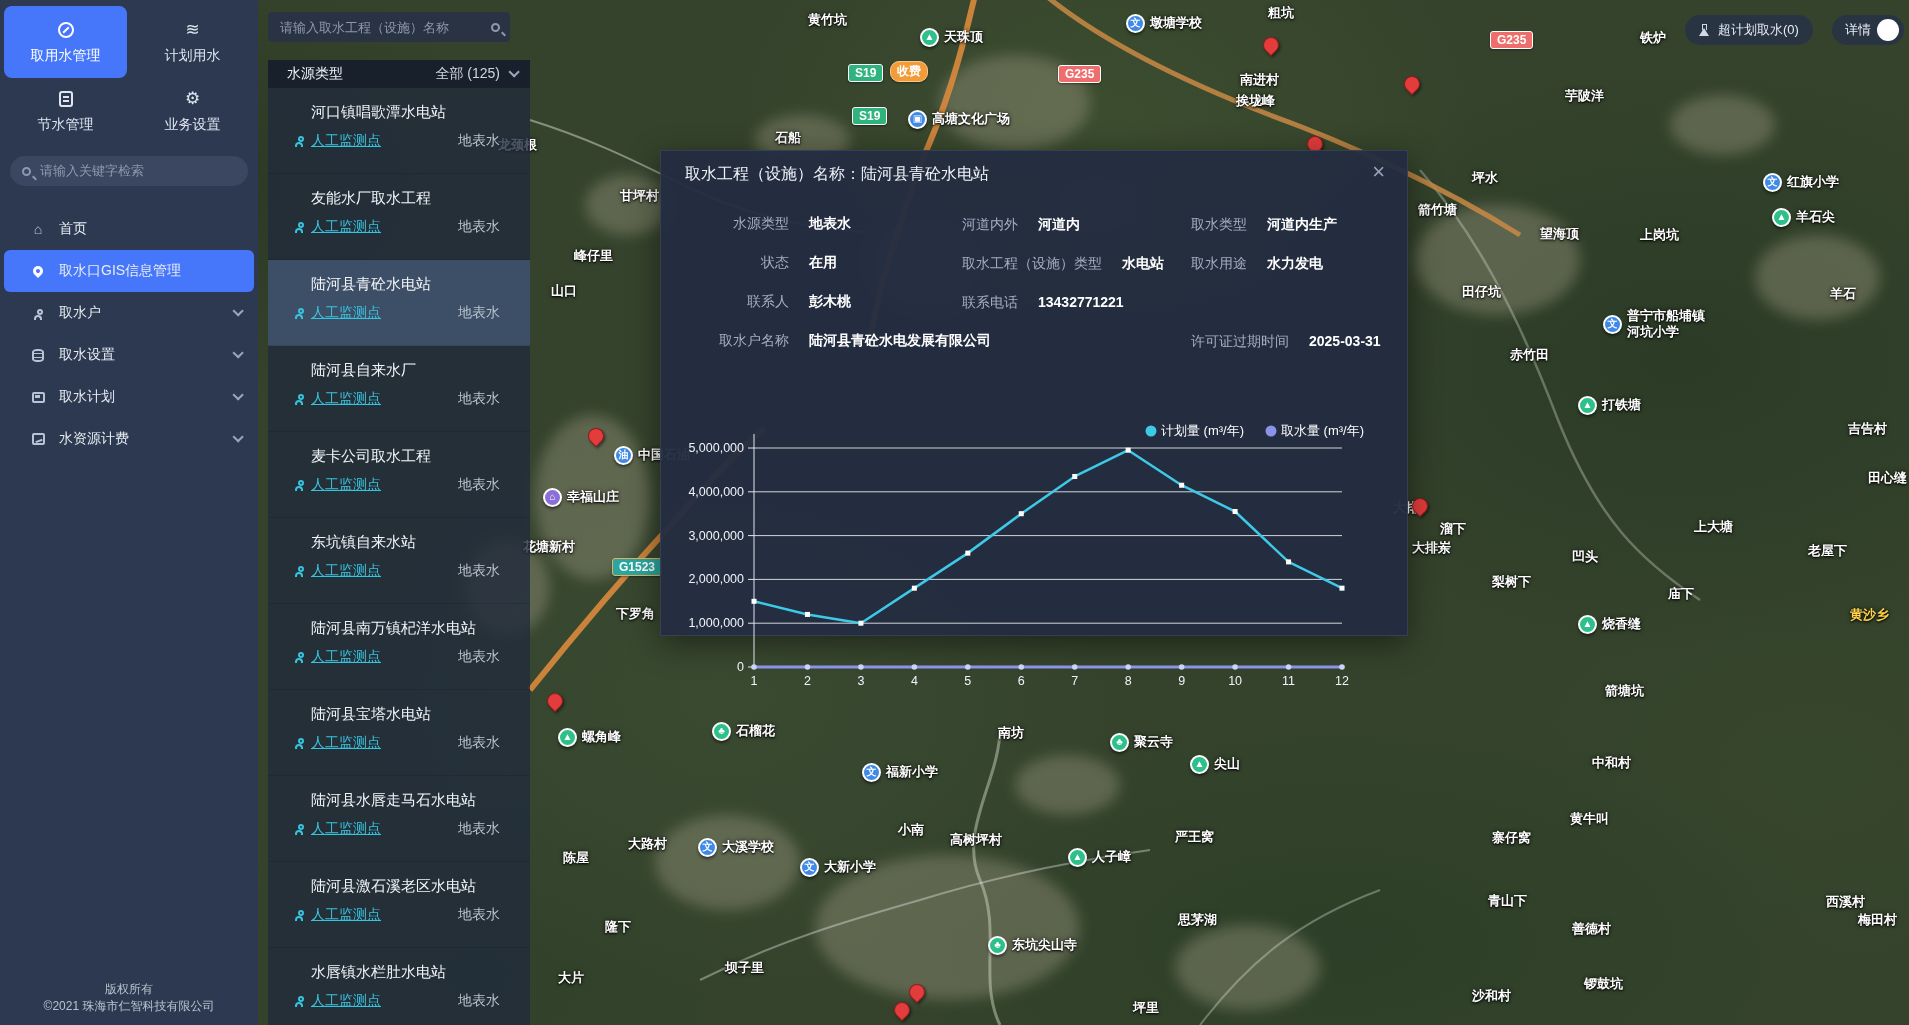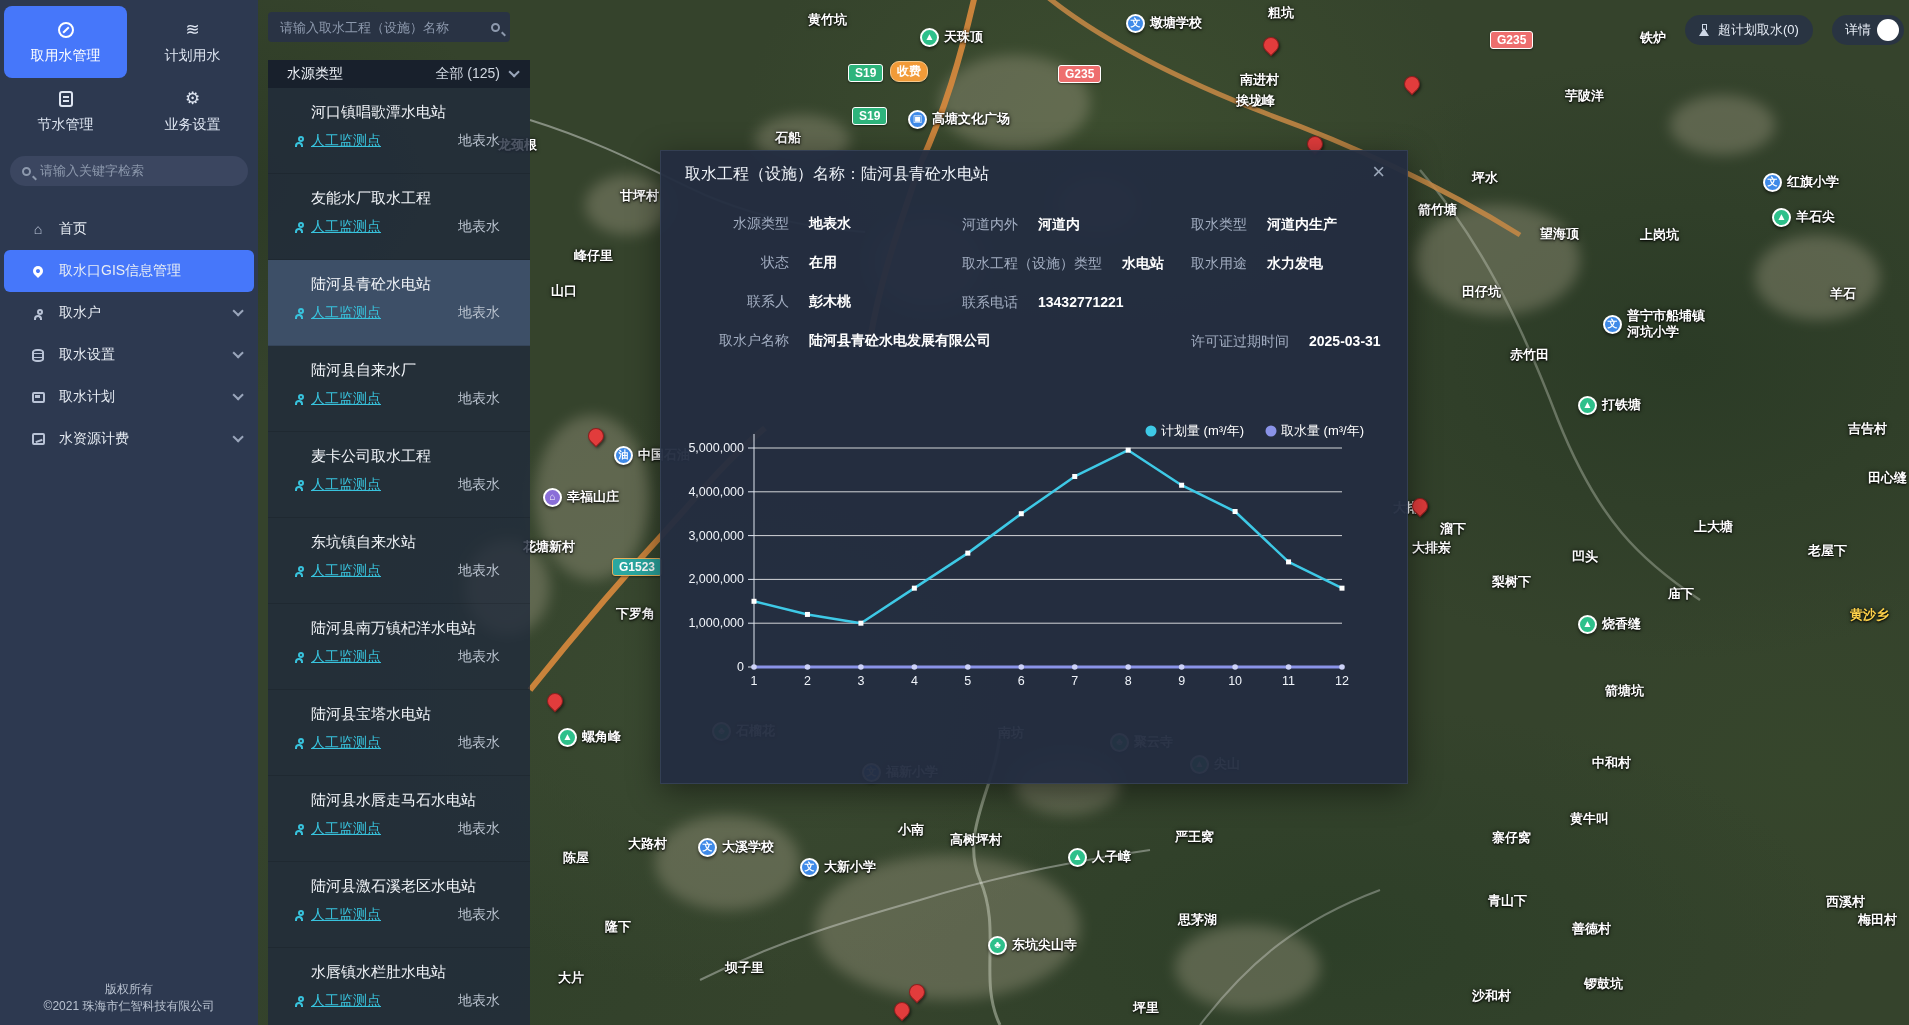--- a/index.html
+++ b/index.html
@@ -108,21 +108,21 @@
   .pill { position:absolute; top:15px; height:30px; background:rgba(40,50,70,.88); border-radius:15px;
     display:flex; align-items:center; color:#e6ecf5; font-size:13px; z-index:25; cursor:pointer; }
   #over-plan { left:1685px; padding:0 14px; gap:8px; }
   #detail-toggle { left:1832px; padding:0 5px 0 13px; gap:6px; }
   .toggle-dot { width:22px; height:22px; border-radius:50%; background:#fff; }
   .flask { width:11px; height:13px; position:relative; }
   .flask::before { content:""; position:absolute; left:3px; top:0; width:3px; height:5px; border:1.5px solid #cfd8e6; border-bottom:none; }
   .flask::after { content:""; position:absolute; left:0; top:4px; border-left:5.5px solid transparent;
     border-right:5.5px solid transparent; border-bottom:8px solid #cfd8e6; }
   
-  #modal { position:absolute; left:660px; top:150px; width:748px; height:634px; z-index:40;
+  #modal { position:absolute; left:660px; top:150px; width:748px; height:486px; z-index:40;
     background:rgba(35,45,65,.96); border:1px solid rgba(130,150,180,.18);
     box-shadow:0 8px 30px rgba(0,0,0,.45); }
   #modal-title { padding:13px 24px 0; color:#f0f4fa; font-size:16px; }
   #modal-close { position:absolute; right:22px; top:10px; color:#9aa6b8; font-size:22px;
     cursor:pointer; line-height:1; }
   #fields { position:relative; margin:30px 28px 0; height:160px; }
   .frow { position:relative; height:39px; }
   .fl { color:#a3aec2; font-size:14px; }
   .fv { color:#fff; font-size:14px; font-weight:600; }
   .c1l { position:absolute; left:0; width:100px; text-align:right; }

